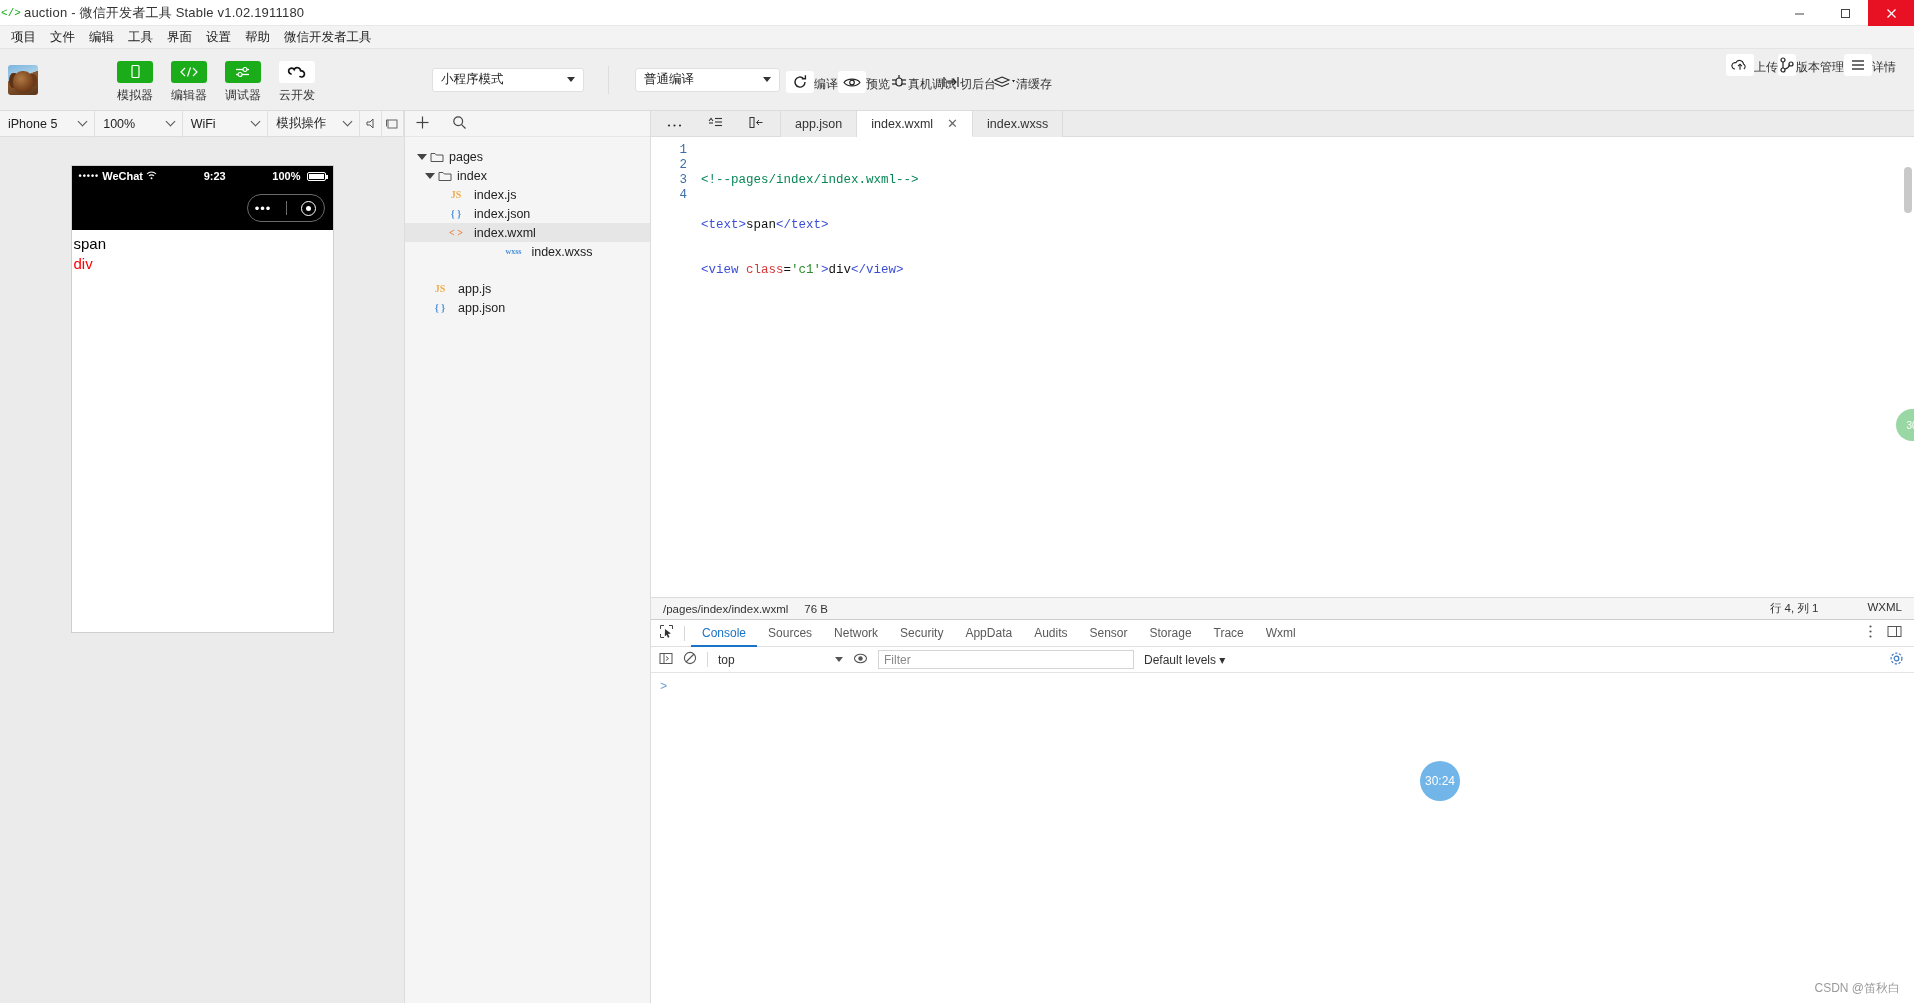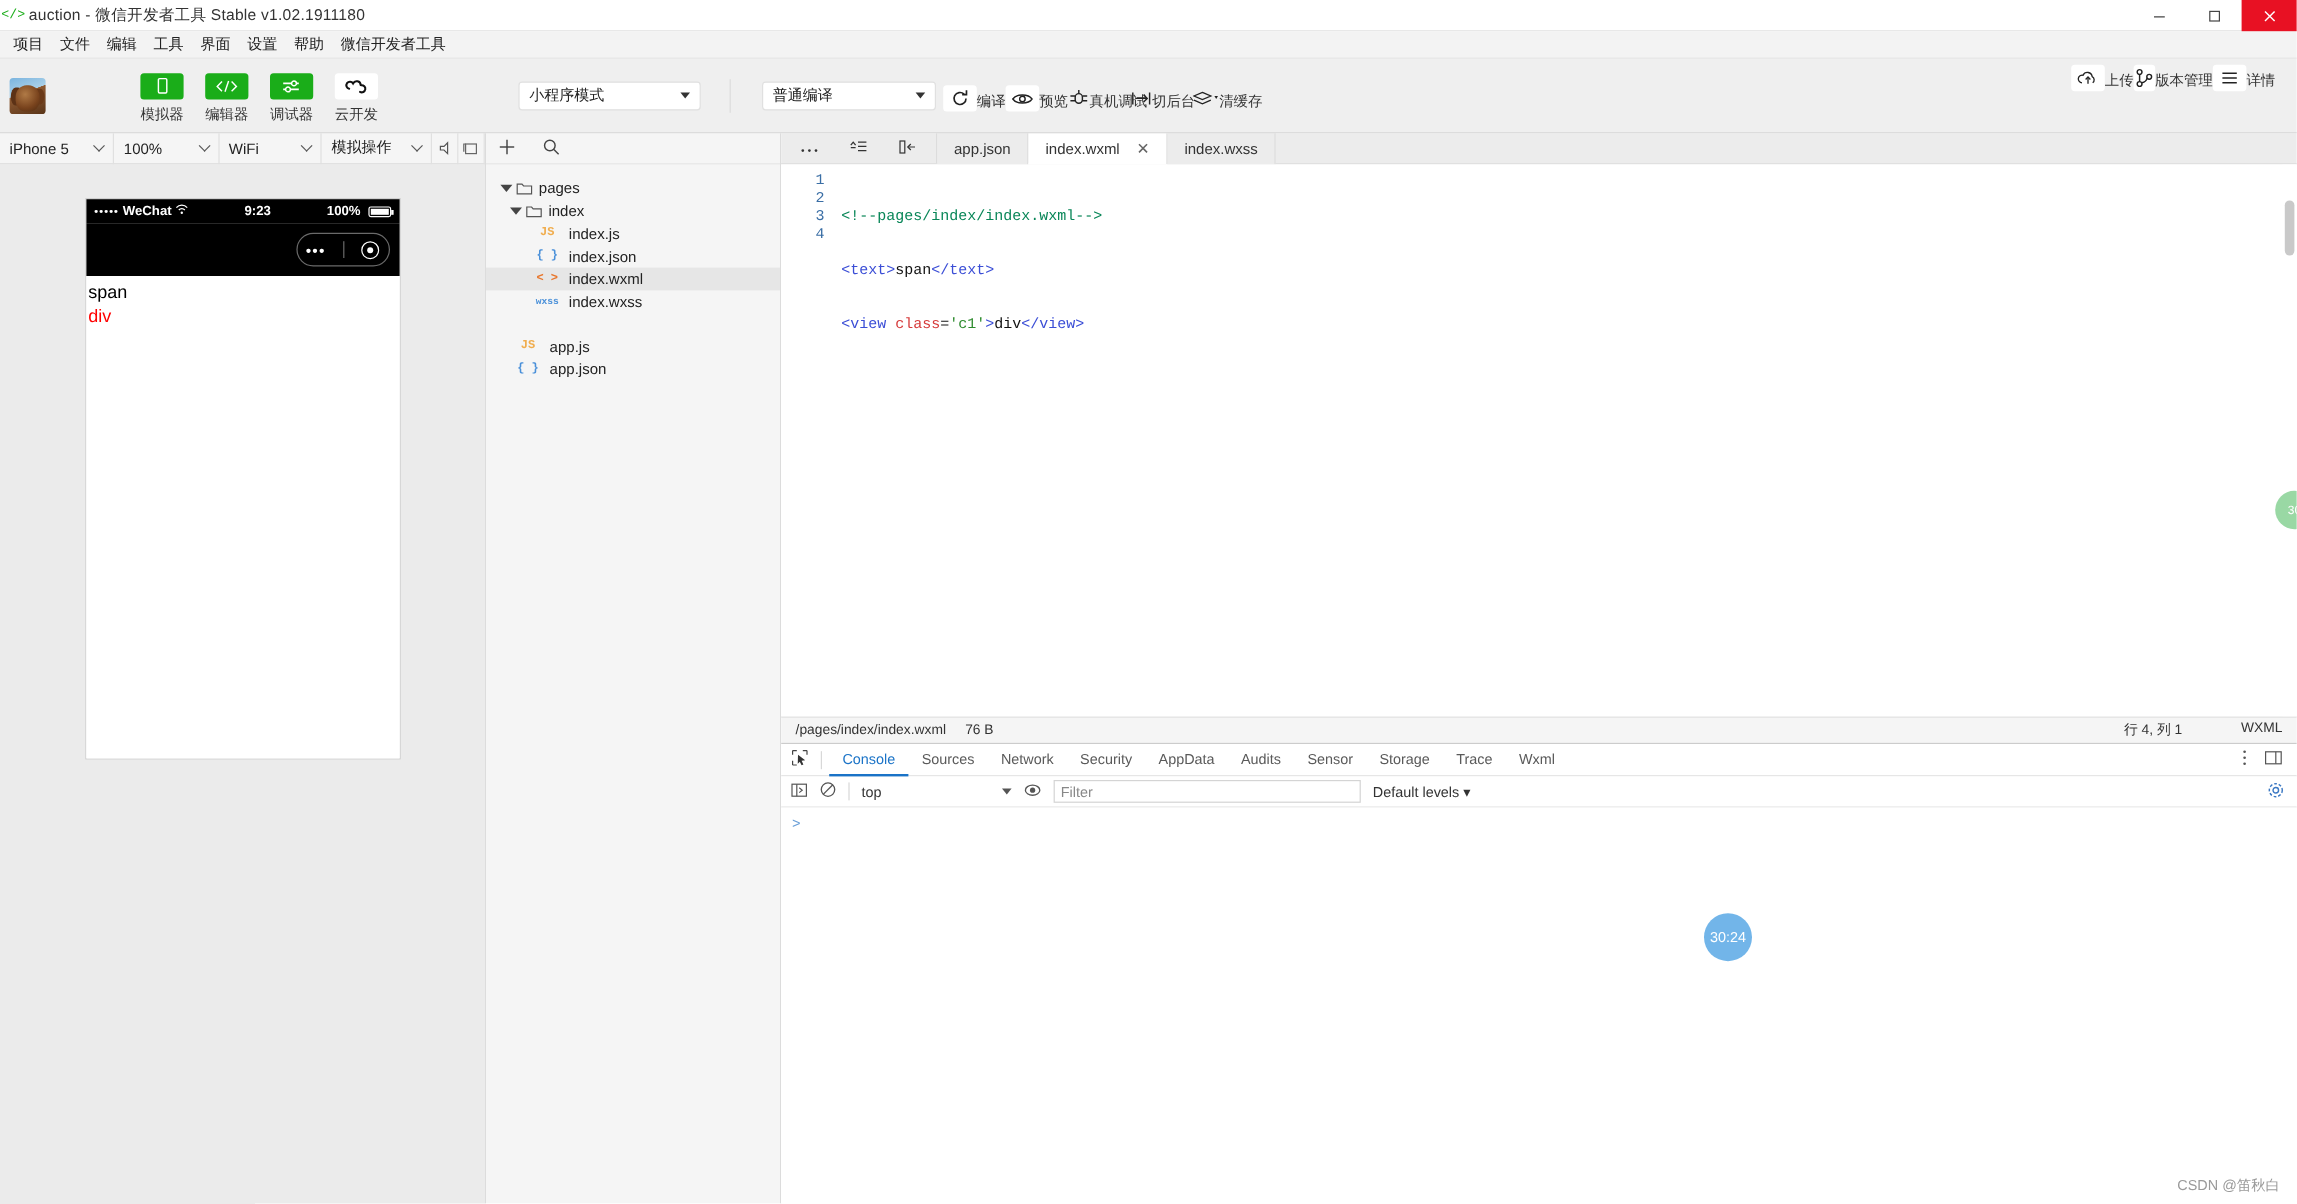--- a/index.html
+++ b/index.html
@@ -144,21 +144,21 @@
   .tree-panel { width: 246px; background: #f5f5f5; border-right: 1px solid #dcdcdc;
                 display: flex; flex-direction: column; }
   .tree-top { height: 26px; display: flex; align-items: center; border-bottom: 1px solid #e6e6e6;
               background: #f5f5f5; padding-left: 10px; gap: 22px; }
   .tree-list { flex: 1; padding-top: 10px; }
   .tree-row { height: 19px; display: flex; align-items: center; font-size: 12.5px; color: #222; }
   .tree-row.selected { background: #e6e6e6; }
   .tw-arrow { width: 0; height: 0; border-left: 5px solid transparent; border-right: 5px solid transparent;
               border-top: 6px solid #444; margin-right: 3px; }
   .folder-ico { margin-right: 5px; display: inline-flex; }
-  .ftype { font-size: 10px; font-weight: bold; font-family: Liberation Mono, monospace;
+  .ftype { font-size: 10px; font-weight: bold; font-family: Liberation Serif, serif;
            width: 26px; text-align: center; margin-right: 5px; }
   .ftype.js { color: #f0ad4e; }
   .ftype.json { color: #4a90d9; }
   .ftype.wxml { color: #e8762c; }
   .ftype.wxss { color: #4a90d9; font-size: 8px; }
 
   
   .editor-panel { flex: 1; display: flex; flex-direction: column; background: #fff; }
   .tabbar { height: 26px; background: #ececec; display: flex; border-bottom: 1px solid #dcdcdc; }
   .etab { padding: 0 14px; height: 26px; display: flex; align-items: center; font-size: 12.5px;
@@ -520,21 +520,21 @@
       <div class="tree-row" style="padding-left:38px;">
         <span class="ftype json">{ }</span>
         <span>index.json</span>
       </div>
 
       <div class="tree-row selected" style="padding-left:38px;">
         <span class="ftype wxml">&lt; &gt;</span>
         <span>index.wxml</span>
       </div>
 
-      <div class="tree-row" style="padding-left:38px;">
+      <div class="tree-row" style="padding-left:38px;justify-content:center;">
         <span class="ftype wxss">wxss</span>
         <span>index.wxss</span>
       </div>
 
       <div class="tree-row" style="padding-left:22px; margin-top:18px;">
         <span class="ftype js">JS</span>
         <span>app.js</span>
       </div>
 
       <div class="tree-row" style="padding-left:22px;">

